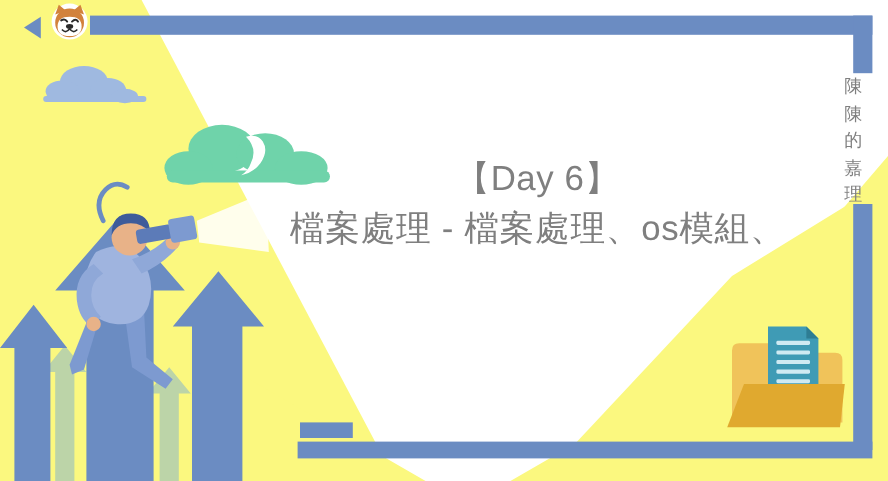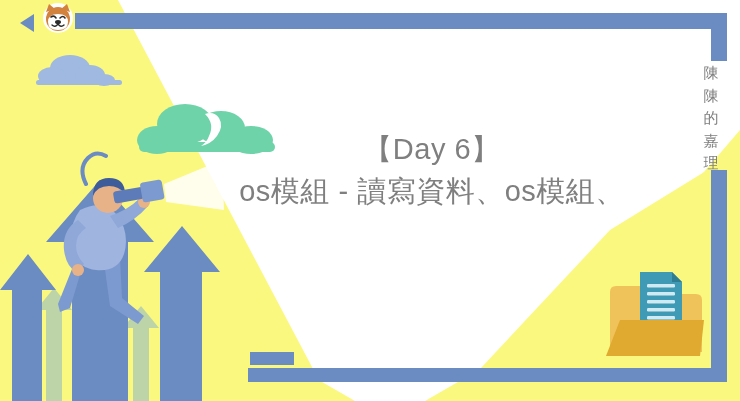--- a/index.html
+++ b/index.html
@@ -96,21 +96,21 @@
   
   .folder {
     position: absolute;
     left: 604px; top: 264px;
     width: 104px; height: 98px;
   }
 
   
   .title-block {
     position: absolute;
-    left: 172px; top: 128px;
+    left: 188px; top: 128px;
     width: 520px;
     text-align: center;
     color: var(--title-color);
     font-size: 29px;
     line-height: 1.45;
     font-weight: 400;
     letter-spacing: 0.5px;
     z-index: 6;
   }
   .title-line { display: block; white-space: nowrap; }
@@ -243,21 +243,21 @@
         <rect x="43" y="52" width="28" height="3.4" rx="1.2"></rect>
         <rect x="43" y="60" width="28" height="3.4" rx="1.2"></rect>
       </g>
     </g>
 
     <path d="M2 92 L16 56 H100 L96 92 Z" fill="#E0A92F"></path>
   </svg>
 
   <div class="title-block">
     <span class="title-line">【Day 6】</span>
-    <span class="title-line">os模組 - 讀寫資料、os模組、</span>
+    <span class="title-line">檔案處理 - 檔案處理、os模組、</span>
   </div>
 
   <div class="brand-vert">
     <span>陳</span>
     <span>陳</span>
     <span>的</span>
     <span>嘉</span>
     <span>理</span>
   </div>
 

